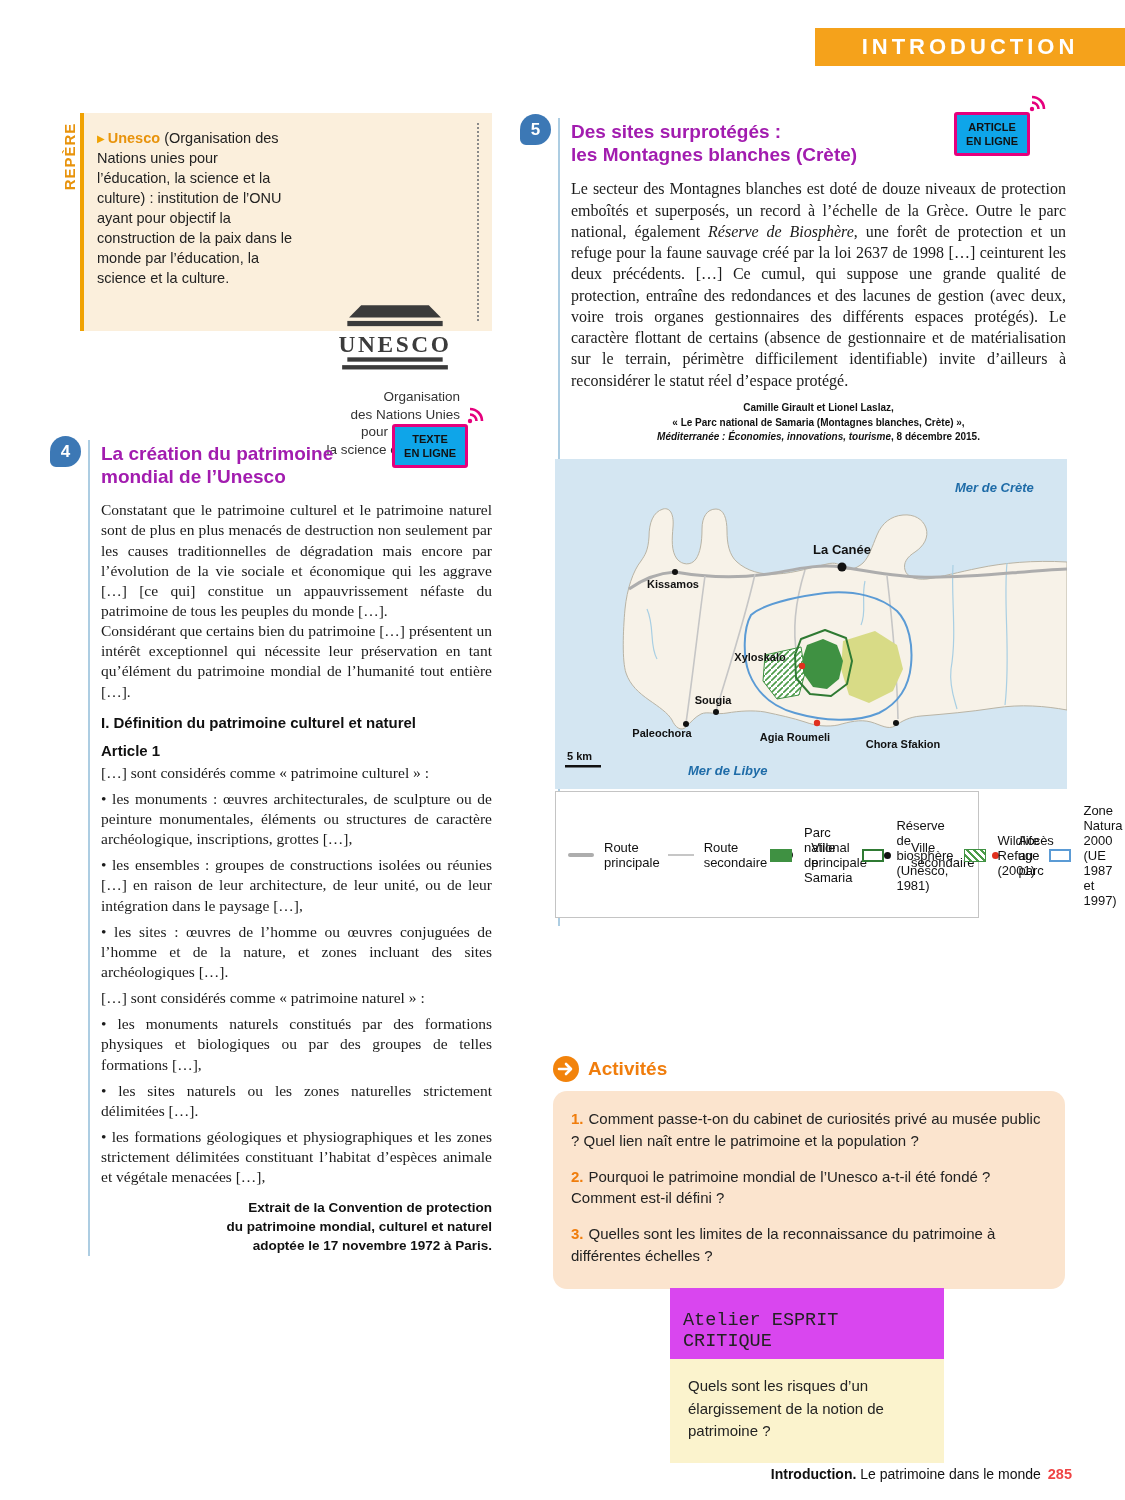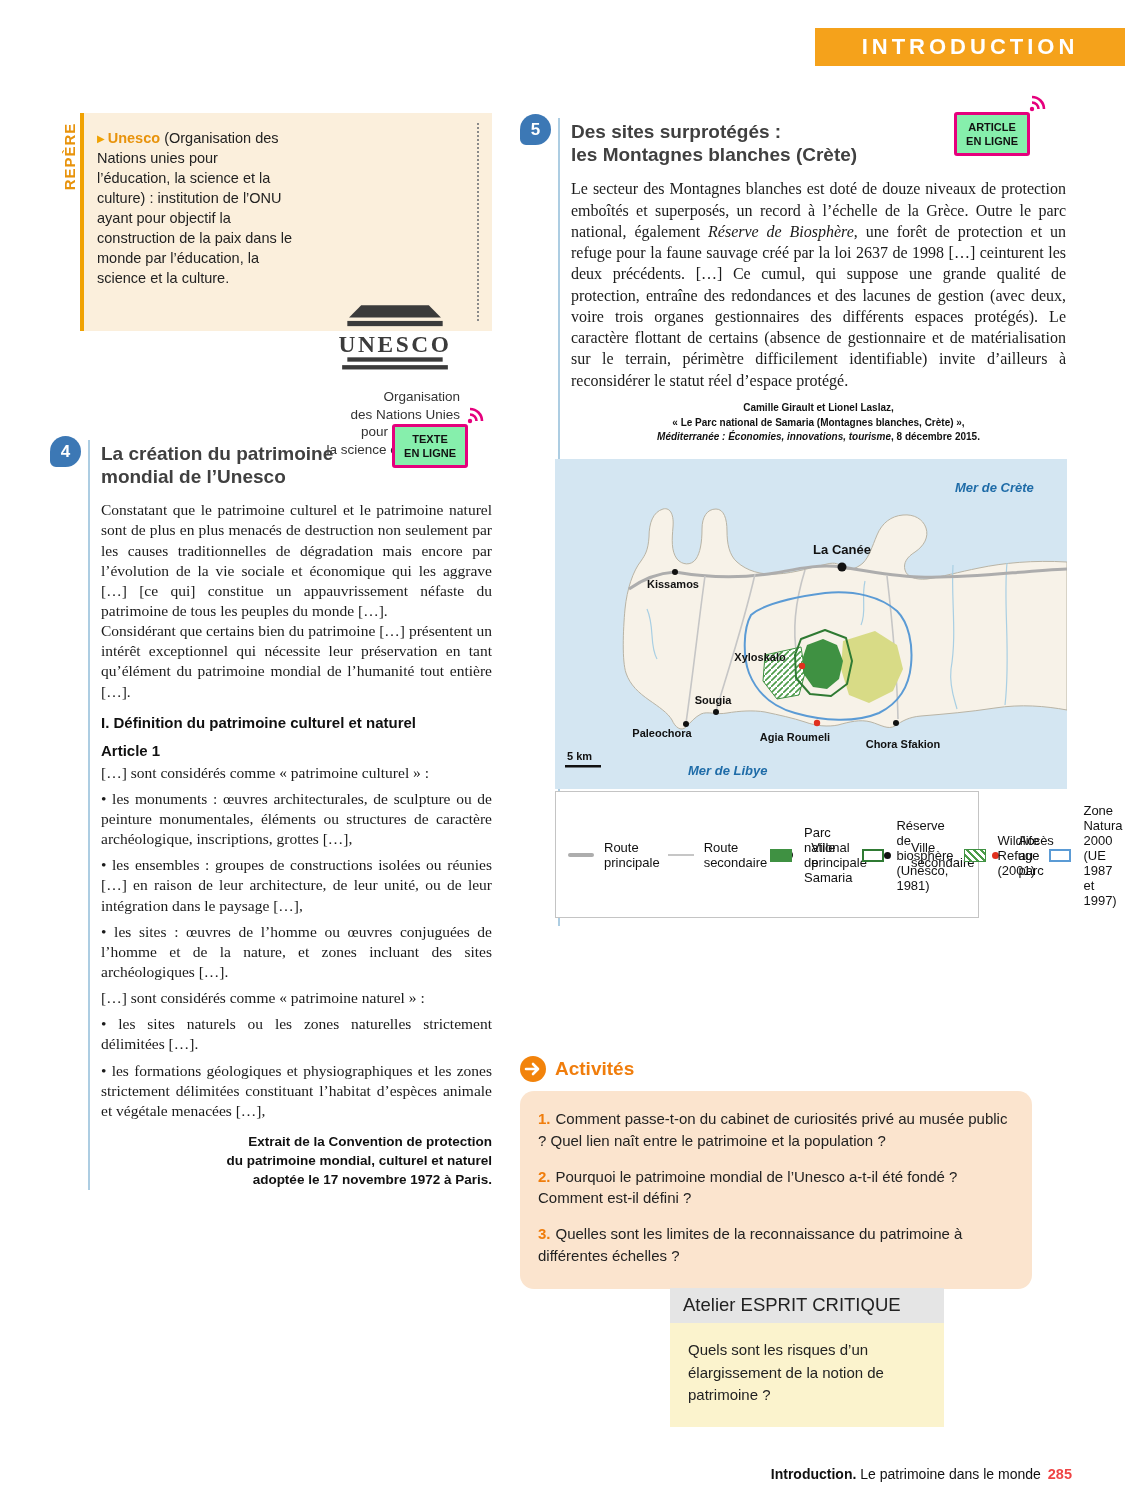--- a/index.html
+++ b/index.html
@@ -25,22 +25,22 @@
   .unesco-caption { margin-top:8px; font-size:13.5px; color:#333; text-align:right; white-space:pre-line; line-height:1.3; }
   .dotted-rule { position:absolute; right:13px; top:10px; bottom:10px; border-right:2px dotted #8a8a8a; }
 
   
   .doc { position:absolute; border-left:2px solid #ADCDE2; }
   .doc4 { left:88px; top:440px; width:404px; padding:2px 0 0 11px; }
   .doc5 { left:558px; top:118px; width:508px; padding:2px 0 8px 11px; }
   .doc-num { position:absolute; left:-40px; top:-4px; width:31px; height:31px; background:#3C78B5;
     border-radius:50% 50% 50% 6px; color:#fff; font-weight:bold; font-size:17px;
     display:flex; align-items:center; justify-content:center; }
-  .doc-title { font-size:19px; line-height:1.22; color:#404040; white-space:pre-line; font-weight:bold; margin-bottom:12px; }
-  .online-badge { position:absolute; background:#86efac; border:3px solid #E5007D; border-radius:3px;
+  .doc-title { font-size:19px; line-height:1.22; color:#a21caf; white-space:pre-line; font-weight:bold; margin-bottom:12px; }
+  .online-badge { position:absolute; background:#0ea5e9; border:3px solid #E5007D; border-radius:3px;
     padding:5px 9px 4px; text-align:center; font-weight:bold; font-size:11px; line-height:1.3; color:#111; cursor:pointer; }
   .doc4 .online-badge { right:24px; top:-16px; }
   .doc5 .online-badge { right:36px; top:-6px; }
   .wifi { position:absolute; top:-25px; right:-24px; width:24px; height:24px; }
 
   .serif { font-family:"Liberation Serif", serif; }
   .doc-body { font-size:15.5px; line-height:1.3; color:#1b1b1b; }
   .doc5 .doc-body { font-size:16px; line-height:1.33; }
   .just { text-align:justify; }
   .doc-body h3 { font-family:"Liberation Sans",sans-serif; font-size:15px; color:#111; margin:11px 0 5px; }
@@ -68,30 +68,30 @@
   .sw-dot-small { width:7px; height:7px; border-radius:50%; background:#111; }
   .sw-dot-red { width:7px; height:7px; border-radius:50%; background:#E0301E; }
   .sw-fill-green { width:22px; height:13px; background:#3F9142; }
   .sw-outline-green { width:22px; height:13px; background:#fff; border:2px solid #2F7A33; }
   .sw-hatch { width:22px; height:13px; border:1px solid #3F9142;
     background:repeating-linear-gradient(45deg,#ffffff 0 3px,#4C9B48 3px 5px); }
   .sw-outline-blue { width:22px; height:13px; background:#fff; border:2px solid #5B9BD5; }
   .sw-fill-yellow { width:22px; height:13px; background:#D8DB86; border:1px solid #c9cc7a; }
 
   
-  .activites { position:absolute; left:520px; top:1056px; width:512px; }
+  .activites { position:absolute; left:553px; top:1056px; width:512px; }
   .act-head { display:flex; align-items:center; gap:9px; }
   .act-title { color:#F07D0C; font-size:19px; font-weight:bold; }
   .act-box { margin-top:9px; background:#FBE4CE; border-radius:14px; padding:17px 18px 8px; }
   .question { font-size:15px; line-height:1.45; color:#222; margin-bottom:14px; }
   .qnum { color:#F07D0C; font-weight:bold; margin-right:5px; }
 
   
   .atelier { position:absolute; left:670px; top:1288px; width:274px; }
-  .atelier-head { background:#e5e5e5; padding:6px 13px 7px; font-family:Liberation Sans, sans-serif;
+  .atelier-head { background:#d946ef; padding:22px 13px 7px; font-family:Liberation Mono, monospace;
     font-size:18.5px; color:#222; }
   .atelier-body { background:#FBF3CD; padding:16px 18px; font-size:15px; line-height:1.5; color:#222; min-height:104px; }
 
   
   .footer { position:absolute; right:53px; top:1466px; font-size:14px; color:#111; }
   .footer .b { font-weight:bold; }
   .page-num { color:#ef4444; font-weight:bold; margin-left:7px; font-size:14.5px; }
 
   .map-label-sea { font-style:italic; font-weight:bold; }
 </style>
@@ -143,20 +143,21 @@
     <div class="doc-body serif">
       <p class="just">Constatant que le patrimoine culturel et le patrimoine naturel sont de plus en plus menacés de destruction non seulement par les causes traditionnelles de dégradation mais encore par l’évolution de la vie sociale et économique qui les aggrave […] [ce qui] constitue un appauvrissement néfaste du patrimoine de tous les peuples du monde […].</p>
       <p class="just">Considérant que certains bien du patrimoine […] présentent un intérêt exceptionnel qui nécessite leur préservation en tant qu’élément du patrimoine mondial de l’humanité tout entière […].</p>
       <h3>I. Définition du patrimoine culturel et naturel</h3>
       <h4>Article 1</h4>
       <p class="just">[…] sont considérés comme « patrimoine culturel » :</p>
       <p class="bullet">les monuments : œuvres architecturales, de sculpture ou de peinture monumentales, éléments ou structures de caractère archéologique, inscriptions, grottes […],</p>
       <p class="bullet">les ensembles : groupes de constructions isolées ou réunies […] en raison de leur architecture, de leur unité, ou de leur intégration dans le paysage […],</p>
       <p class="bullet">les sites : œuvres de l’homme ou œuvres conjuguées de l’homme et de la nature, et zones incluant des sites archéologiques […].</p>
       <p class="just">[…] sont considérés comme « patrimoine naturel » :</p>
+      <p class="bullet">les monuments naturels constitués par des formations physiques et biologiques ou par des groupes de telles formations […],</p>
       <p class="bullet">les sites naturels ou les zones naturelles strictement délimitées […].</p>
       <p class="bullet">les formations géologiques et physiographiques et les zones strictement délimitées constituant l’habitat d’espèces animale et végétale menacées […],</p>
       <p class="doc-source">Extrait de la Convention de protection
 du patrimoine mondial, culturel  et naturel
 adoptée le 17 novembre 1972 à Paris.</p>
     </div>
   </section>
 
   <section class="doc doc5">
     <div class="doc-num">5</div>

